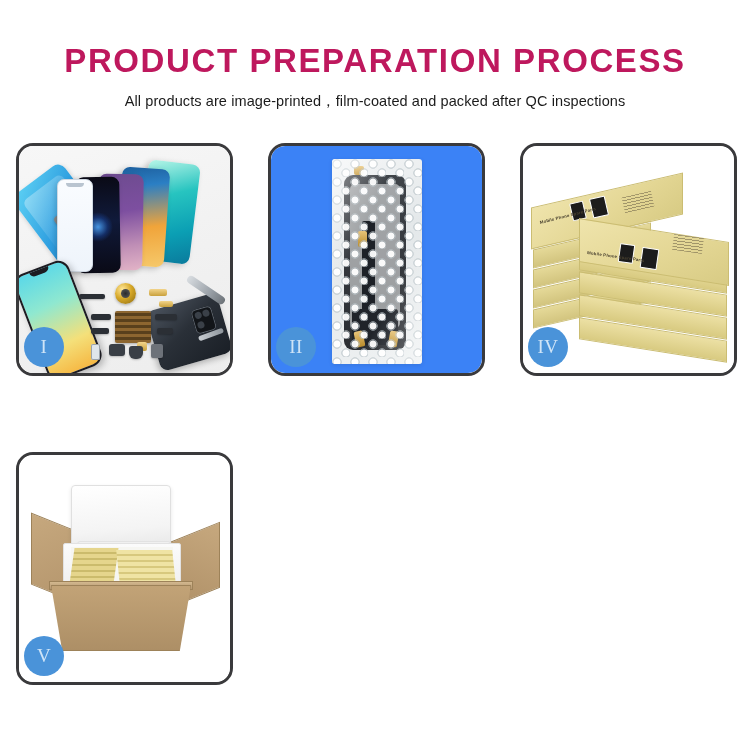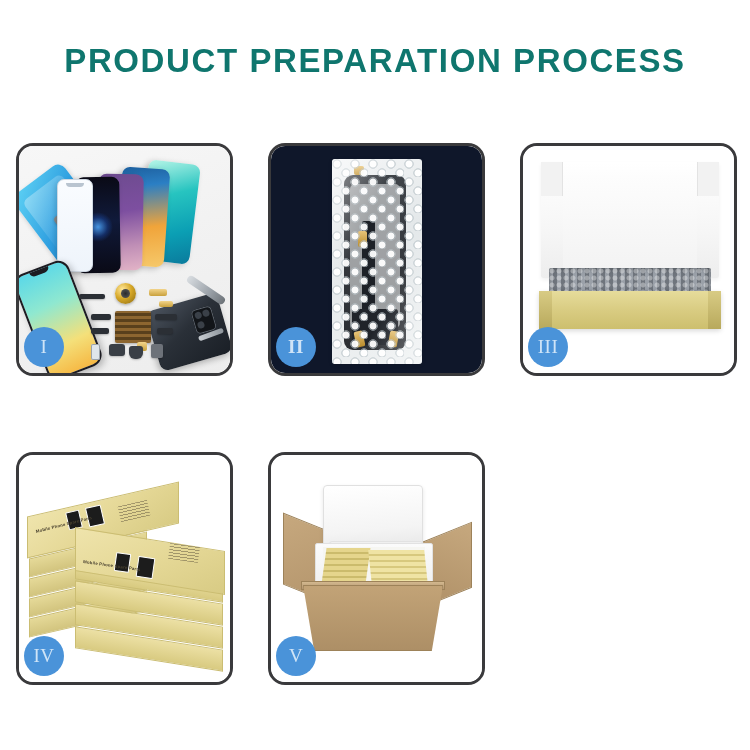--- a/index.html
+++ b/index.html
@@ -9,21 +9,21 @@
     font-family: "Liberation Sans", sans-serif;
     overflow: hidden;
   }
   .page { position: relative; width: 750px; height: 750px; background: #fff; }
 
   
   .header { position: absolute; left: 0; top: 0; width: 750px; text-align: center; }
   .title {
     font-family: "Liberation Sans", sans-serif;
     font-size: 33px; font-weight: 700; letter-spacing: 1.6px;
-    color: #0f766e; margin-top: 44px; line-height: 1;
+    color: #be185d; margin-top: 44px; line-height: 1;
     white-space: nowrap;
   }
   .subtitle {
     font-family: "Liberation Sans", sans-serif;
     font-size: 14.5px; font-weight: 400; color: #1b1b1b;
     margin-top: 15px; letter-spacing: 0.1px; white-space: nowrap;
   }
 
   
   .grid {
@@ -141,21 +141,21 @@
   .sp3 { left:132px; top:198px; width:12px; height:14px; border-radius:2px; background:#6d7279;}
   .sp4 { left:72px; top:198px; width:9px; height:16px; border-radius:2px; background:#dfe6ea; box-shadow:inset 0 0 0 1px #9aa3aa;}
   .screwdriver { position:absolute; right:2px; top:140px; width:44px; height:8px;
            background:linear-gradient(90deg,#d9dde1 0%, #9aa1a8 60%, #6d7379 100%);
            border-radius:4px; transform:rotate(34deg); z-index:11;}
   .tweez { position:absolute; right:6px; bottom:36px; width:26px; height:5px;
            background:linear-gradient(90deg,#c9ced3,#8d949b); border-radius:3px;
            transform:rotate(-20deg); z-index:11;}
 
   
-  .p2 { background: #0f172a; font-weight: bold; }
+  .p2 { background: #3b82f6; }
   .bag { position:absolute; left:50%; margin-left:-45px; top:13px; width:90px; height:205px;
          background: linear-gradient(160deg,#f2f4f5 0%, #e4e8ea 40%, #eef1f2 100%);
          border-radius:3px; overflow:hidden; box-shadow:0 1px 4px rgba(0,0,0,.10);}
   .bag .bubbles { position:absolute; inset:0;
          background-image:
            radial-gradient(circle at 5px 5px, rgba(255,255,255,.95) 0 3.4px, rgba(185,195,200,.55) 3.6px 4.6px, rgba(0,0,0,0) 5px),
            radial-gradient(circle at 14px 14px, rgba(255,255,255,.95) 0 3.4px, rgba(185,195,200,.55) 3.6px 4.6px, rgba(0,0,0,0) 5px);
          background-size: 18px 18px, 18px 18px; }
   .bag .screen { position:absolute; left:12px; top:16px; width:62px; height:175px;
          background: linear-gradient(180deg, rgba(40,44,50,.88) 0%, rgba(26,29,34,.92) 100%);
@@ -281,20 +281,21 @@
   .ct1 { left:42px; top:96px; width:14px; height:20px; transform: skewY(14deg); }
   .ct2 { left:44px; top:160px; width:14px; height:18px; transform: skewY(14deg); }
 </style>
 </head>
 <body>
 
 <div class="page">
 
   <div class="header">
     <div class="title">PRODUCT PREPARATION PROCESS</div>
+    <div class="subtitle">All products are image-printed，film-coated and packed after QC inspections</div>
   </div>
 
   <div class="grid">
 
     <div class="card">
       <div class="card-inner p1">
         <div class="lightsheet"></div>
 
         <div class="blue-film"></div>
         <div class="film-chip"></div>
@@ -357,35 +358,20 @@
           <div class="goldtab gt2"></div>
           <div class="goldtab gt3"></div>
           <div class="toptab"></div>
           <div class="bubbles"></div>
           <div class="sheen"></div>
         </div>
         <div class="badge">II</div>
       </div>
     </div>
 
-    <div class="card">
-      <div class="card-inner p3">
-        <div class="wbox-lid">
-          <div class="fold-l"></div>
-          <div class="fold-r"></div>
-          <div class="face"></div>
-        </div>
-        <div class="wfoam"></div>
-        <div class="ybase">
-          <div class="notch-l"></div>
-          <div class="notch-r"></div>
-        </div>
-        <div class="badge">III</div>
-      </div>
-    </div>
 
     <div class="card">
       <div class="card-inner p4">
         <div class="stack">
           <div class="slab sl sl5"></div>
           <div class="slab sl sl4"></div>
           <div class="slab sl sl3"></div>
           <div class="slab sl sl2"></div>
           <div class="slab sl sl1"></div>
 

